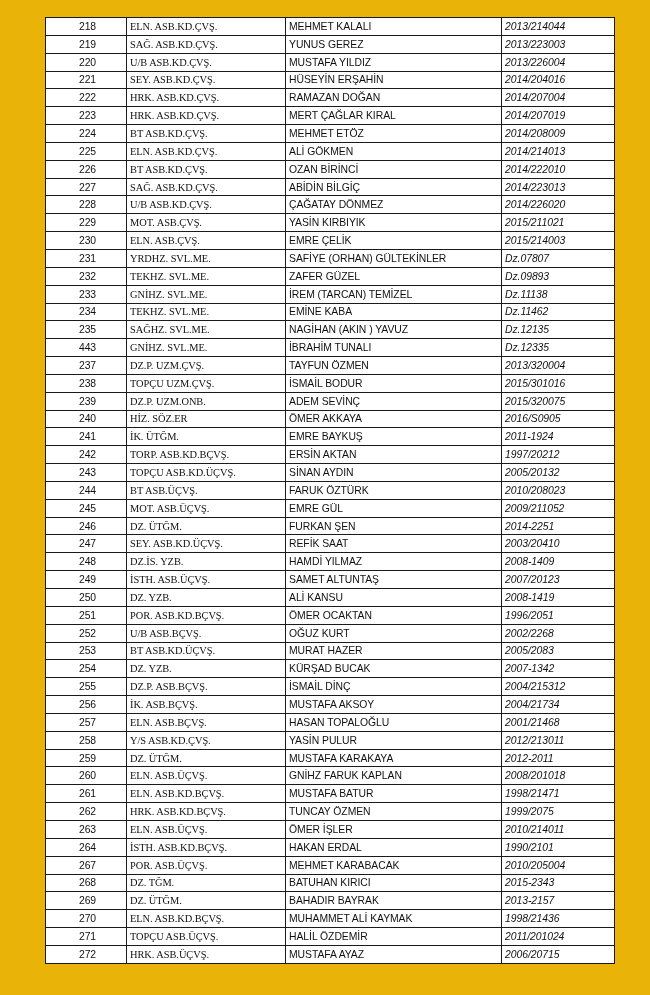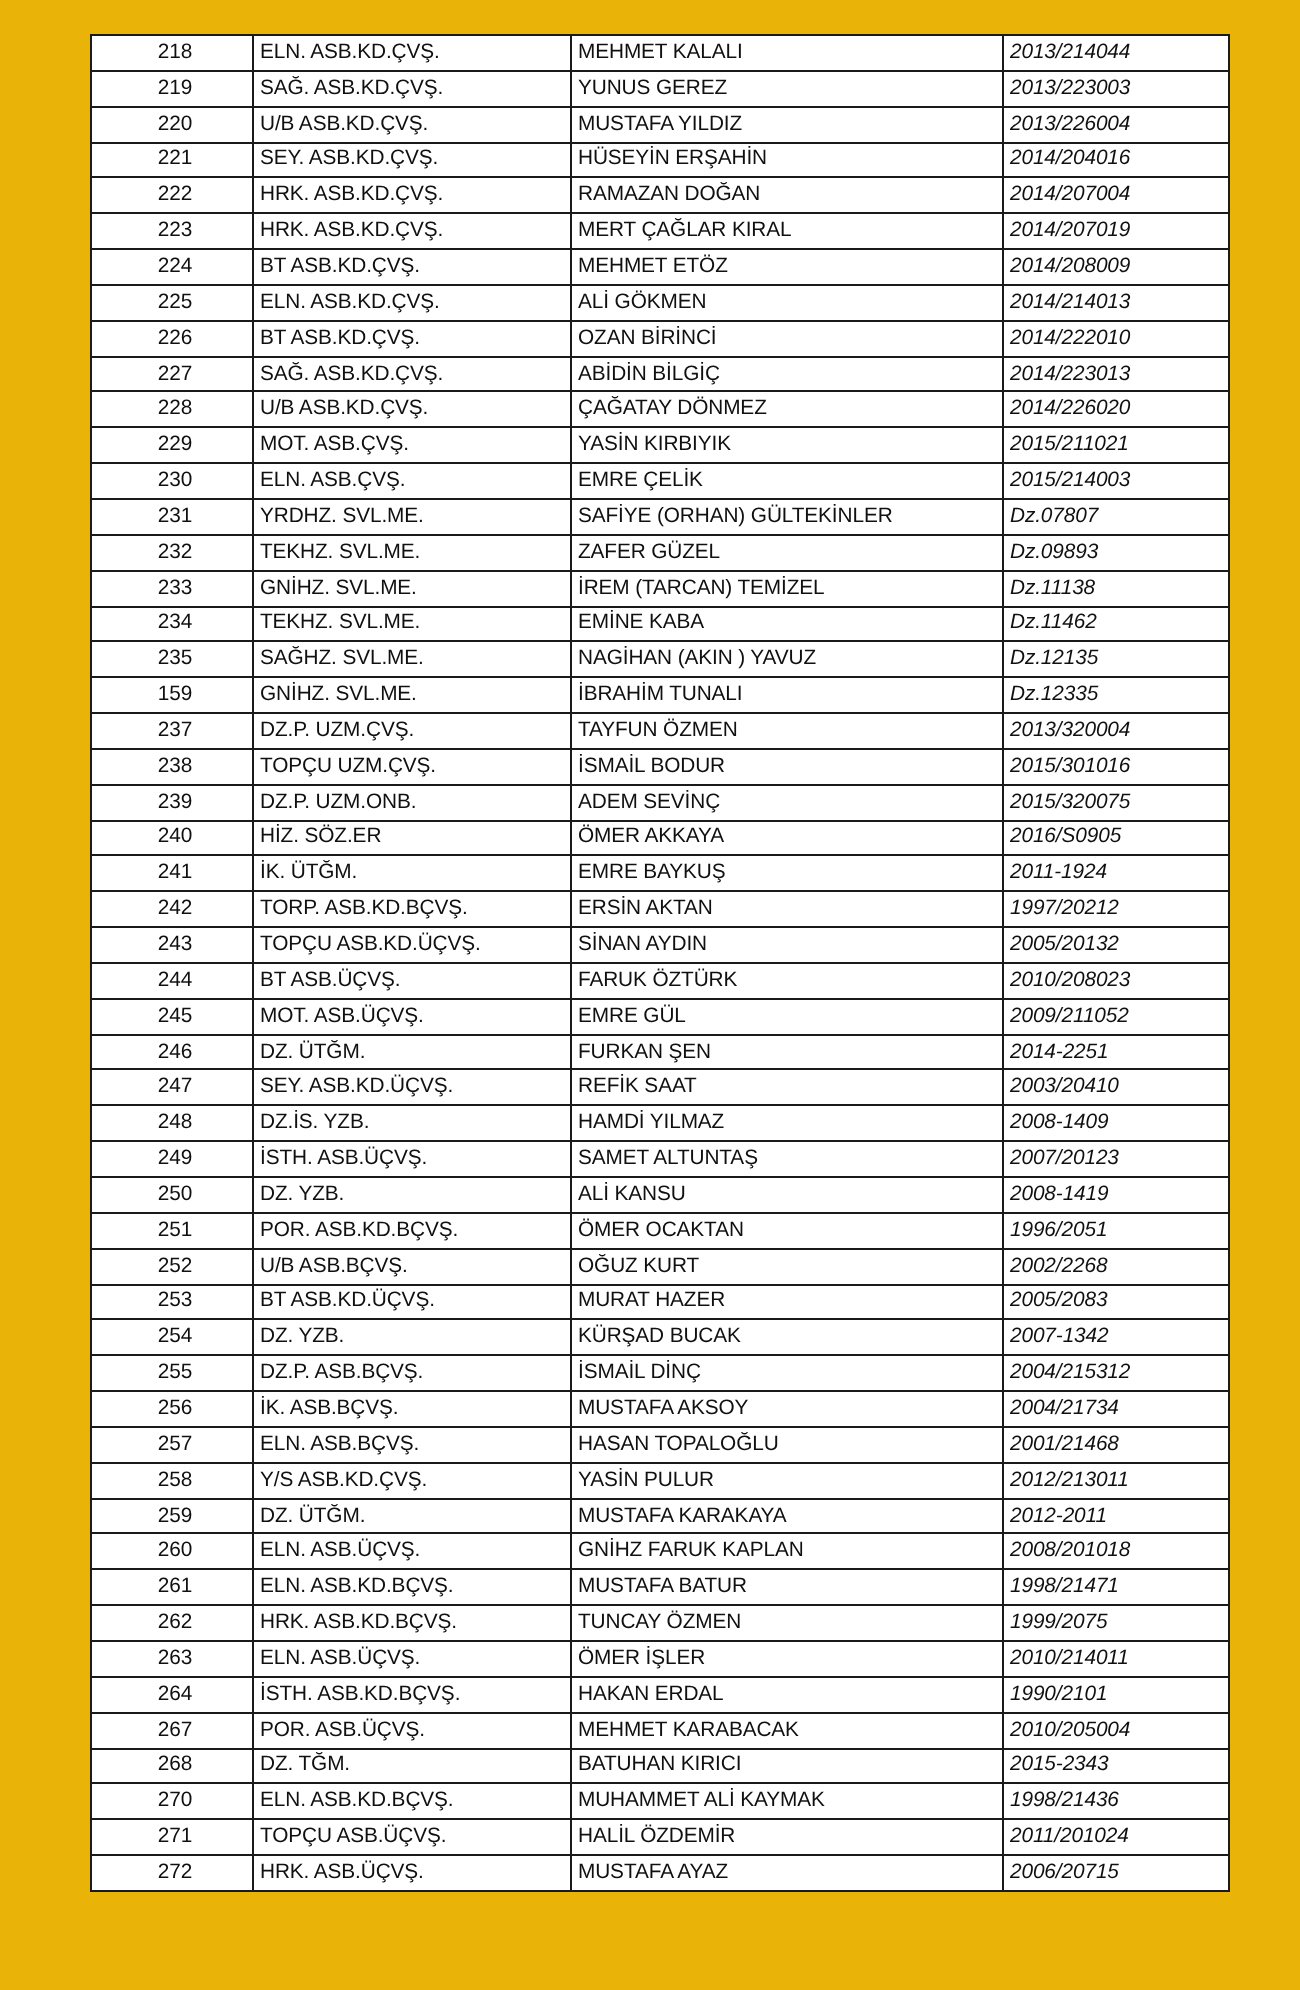--- a/index.html
+++ b/index.html
@@ -39,21 +39,21 @@
     font-size: 10.4px;
     line-height: 15px;
     color: #101010;
     white-space: nowrap;
     overflow: hidden;
     vertical-align: middle;
     letter-spacing: -0.05px;
   }
   
   .col-no    { width: 77px;  text-align: center; padding-left: 0; }
-  .col-rank  { width: 155px; }
+  .col-rank  { width: 155px; font-family: Liberation Serif, serif; }
   .col-name  { width: 212px; }
   .col-reg   { width: 109px; font-style: italic; }
 
   
   #scan-table {
     border: 1.6px solid #111;
   }
   
   .scan-fade-a td { color: #161616; }
   .scan-fade-b td { color: #0c0c0c; }
@@ -166,21 +166,21 @@
           <td class="col-name">EMİNE KABA</td>
           <td class="col-reg">Dz.11462</td>
         </tr>
         <tr class="scan-fade-b">
           <td class="col-no">235</td>
           <td class="col-rank">SAĞHZ. SVL.ME.</td>
           <td class="col-name">NAGİHAN (AKIN ) YAVUZ</td>
           <td class="col-reg">Dz.12135</td>
         </tr>
         <tr class="scan-fade-a">
-          <td class="col-no">159</td>
+          <td class="col-no">443</td>
           <td class="col-rank">GNİHZ. SVL.ME.</td>
           <td class="col-name">İBRAHİM TUNALI</td>
           <td class="col-reg">Dz.12335</td>
         </tr>
         <tr class="scan-fade-b">
           <td class="col-no">237</td>
           <td class="col-rank">DZ.P. UZM.ÇVŞ.</td>
           <td class="col-name">TAYFUN ÖZMEN</td>
           <td class="col-reg">2013/320004</td>
         </tr>
@@ -350,20 +350,26 @@
           <td class="col-no">267</td>
           <td class="col-rank">POR. ASB.ÜÇVŞ.</td>
           <td class="col-name">MEHMET KARABACAK</td>
           <td class="col-reg">2010/205004</td>
         </tr>
         <tr class="scan-fade-a">
           <td class="col-no">268</td>
           <td class="col-rank">DZ. TĞM.</td>
           <td class="col-name">BATUHAN KIRICI</td>
           <td class="col-reg">2015-2343</td>
+        </tr>
+        <tr class="scan-fade-b">
+          <td class="col-no">269</td>
+          <td class="col-rank">DZ. ÜTĞM.</td>
+          <td class="col-name">BAHADIR BAYRAK</td>
+          <td class="col-reg">2013-2157</td>
         </tr>
         <tr class="scan-fade-a">
           <td class="col-no">270</td>
           <td class="col-rank">ELN. ASB.KD.BÇVŞ.</td>
           <td class="col-name">MUHAMMET ALİ KAYMAK</td>
           <td class="col-reg">1998/21436</td>
         </tr>
         <tr class="scan-fade-b">
           <td class="col-no">271</td>
           <td class="col-rank">TOPÇU  ASB.ÜÇVŞ.</td>

